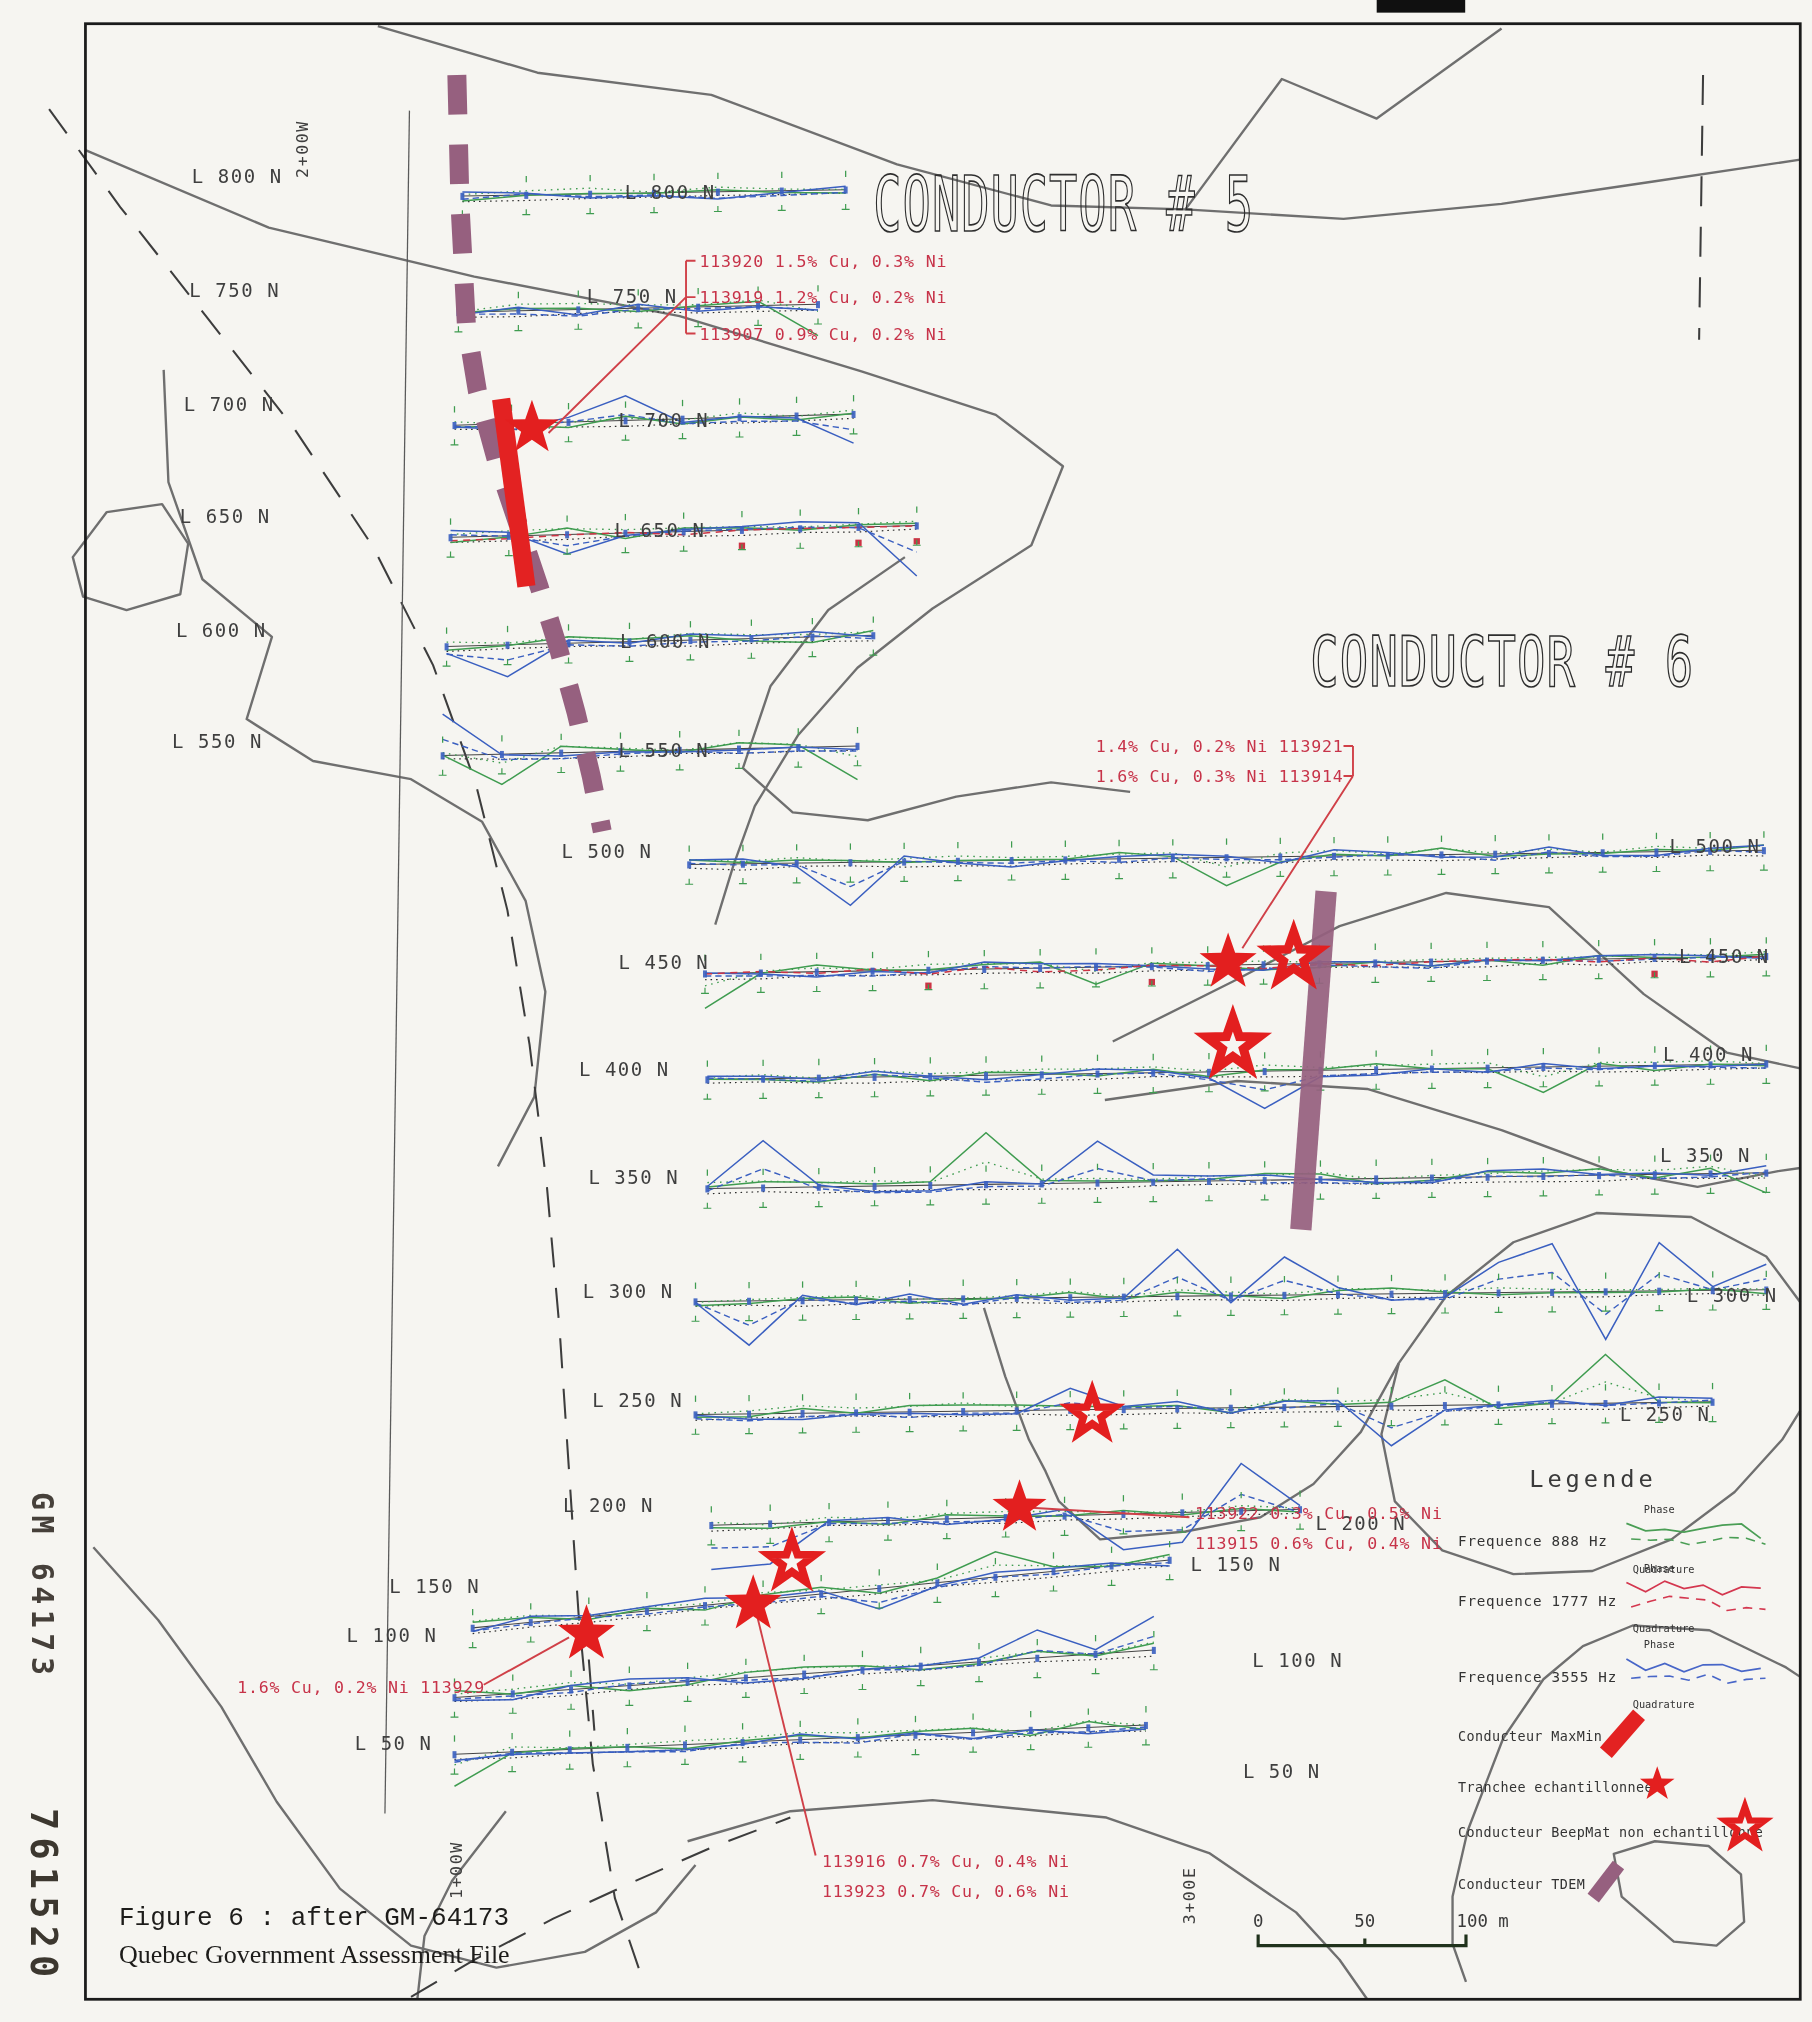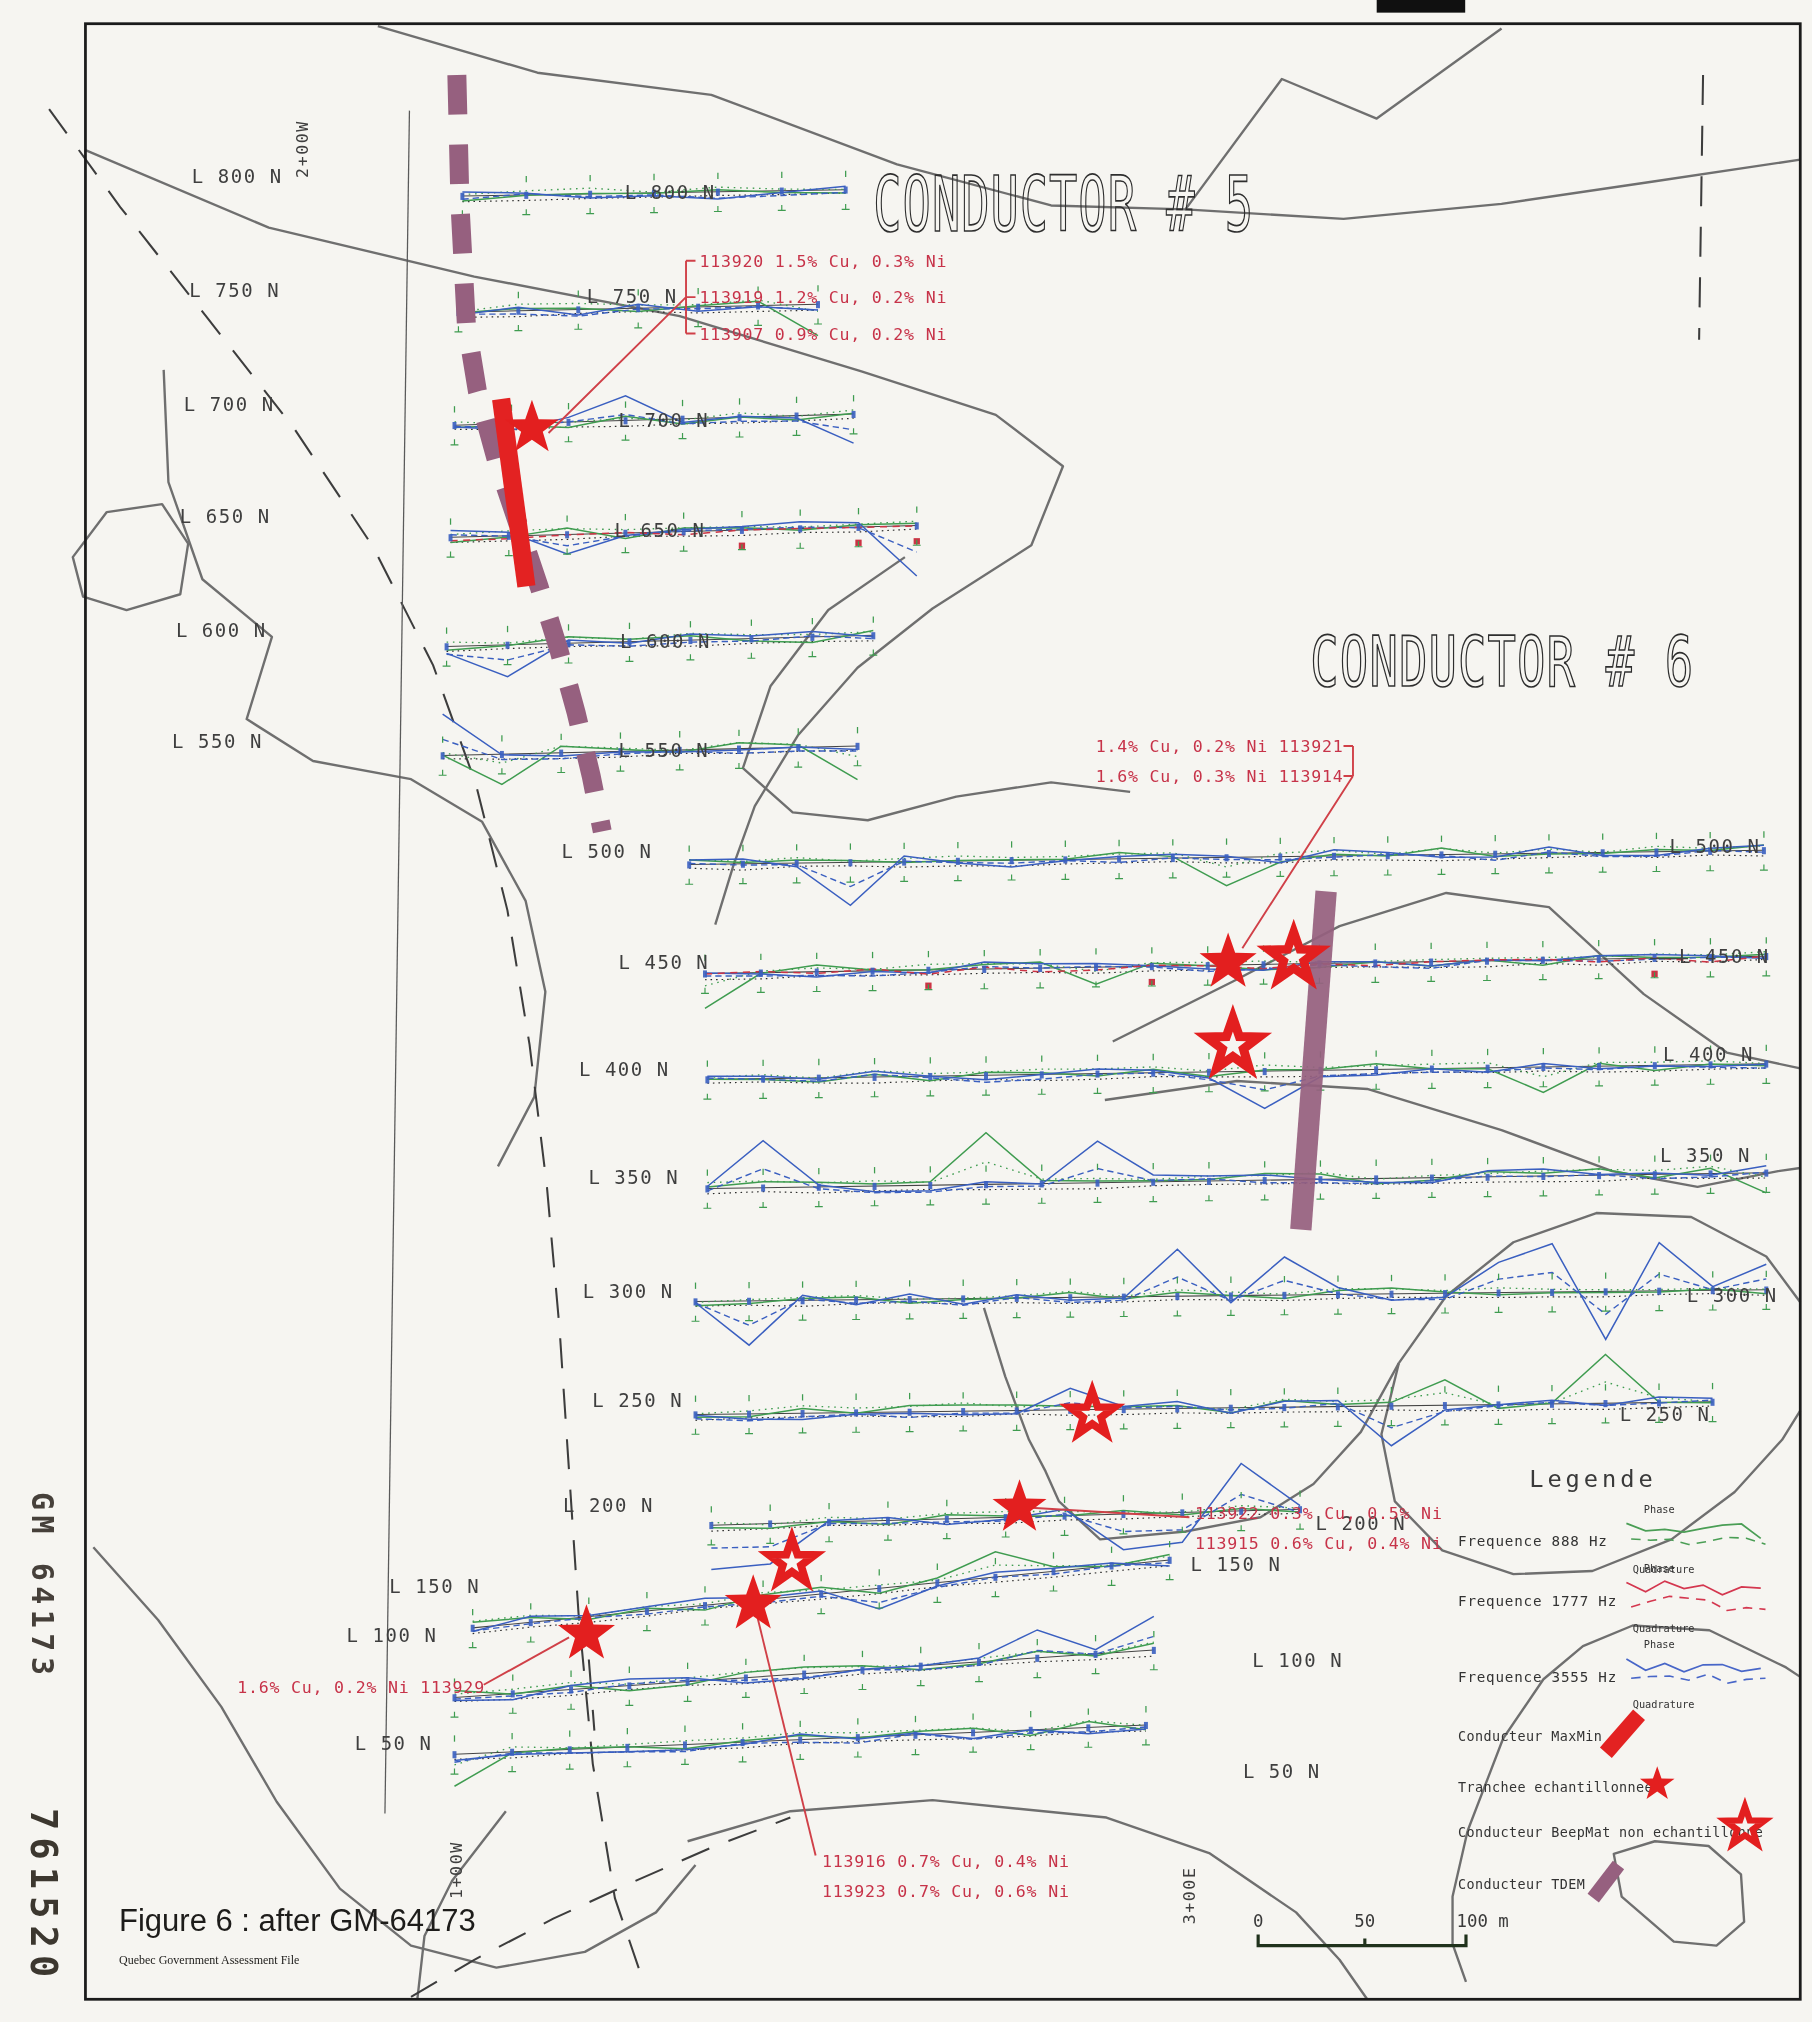--- a/index.html
+++ b/index.html
@@ -4,22 +4,22 @@
 <style>
   html,body{margin:0;padding:0;background:#efeeea;}
   .page{position:relative;width:1813px;height:2023px;background:#f6f5f1;overflow:hidden;
         font-family:"DejaVu Sans Mono",monospace;}
   svg{position:absolute;left:0;top:0;}
   .stamp{position:absolute;color:#46403a;font-weight:bold;white-space:nowrap;
          font-family:"DejaVu Sans Mono",monospace;transform-origin:0 0;}
   .stamp-gm{left:60px;top:1492px;font-size:30px;letter-spacing:5.5px;transform:rotate(90deg);}
   .stamp-num{left:65px;top:1808px;font-size:37px;letter-spacing:7.1px;color:#3c372f;transform:rotate(90deg);}
   .caption{position:absolute;left:119px;top:1903px;color:#1d1c1a;}
-  .cap-main{font-family:Liberation Sans, sans-serif;font-size:31px;}
-  .cap-sub{font-family:"Liberation Serif",serif;font-size:12px;margin-top:14px;}
+  .cap-main{font-family:Liberation Mono, monospace;font-size:26px;}
+  .cap-sub{font-family:"Liberation Serif",serif;font-size:26px;margin-top:7px;}
 </style>
 </head>
 <body>
 
 <div class="page">
   <div class="stamp stamp-gm">
     <span>GM 64173</span>
   </div>
   <div class="stamp stamp-num">
     <span>761520</span>

